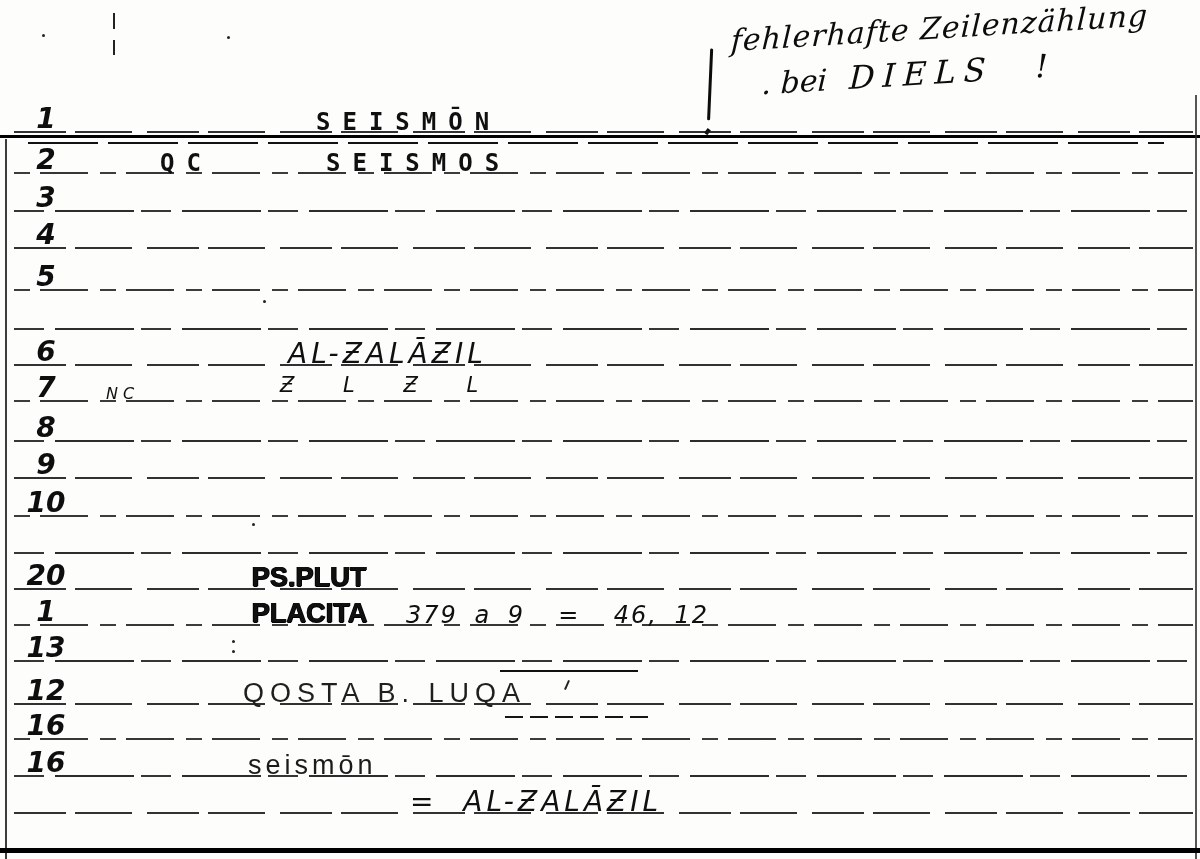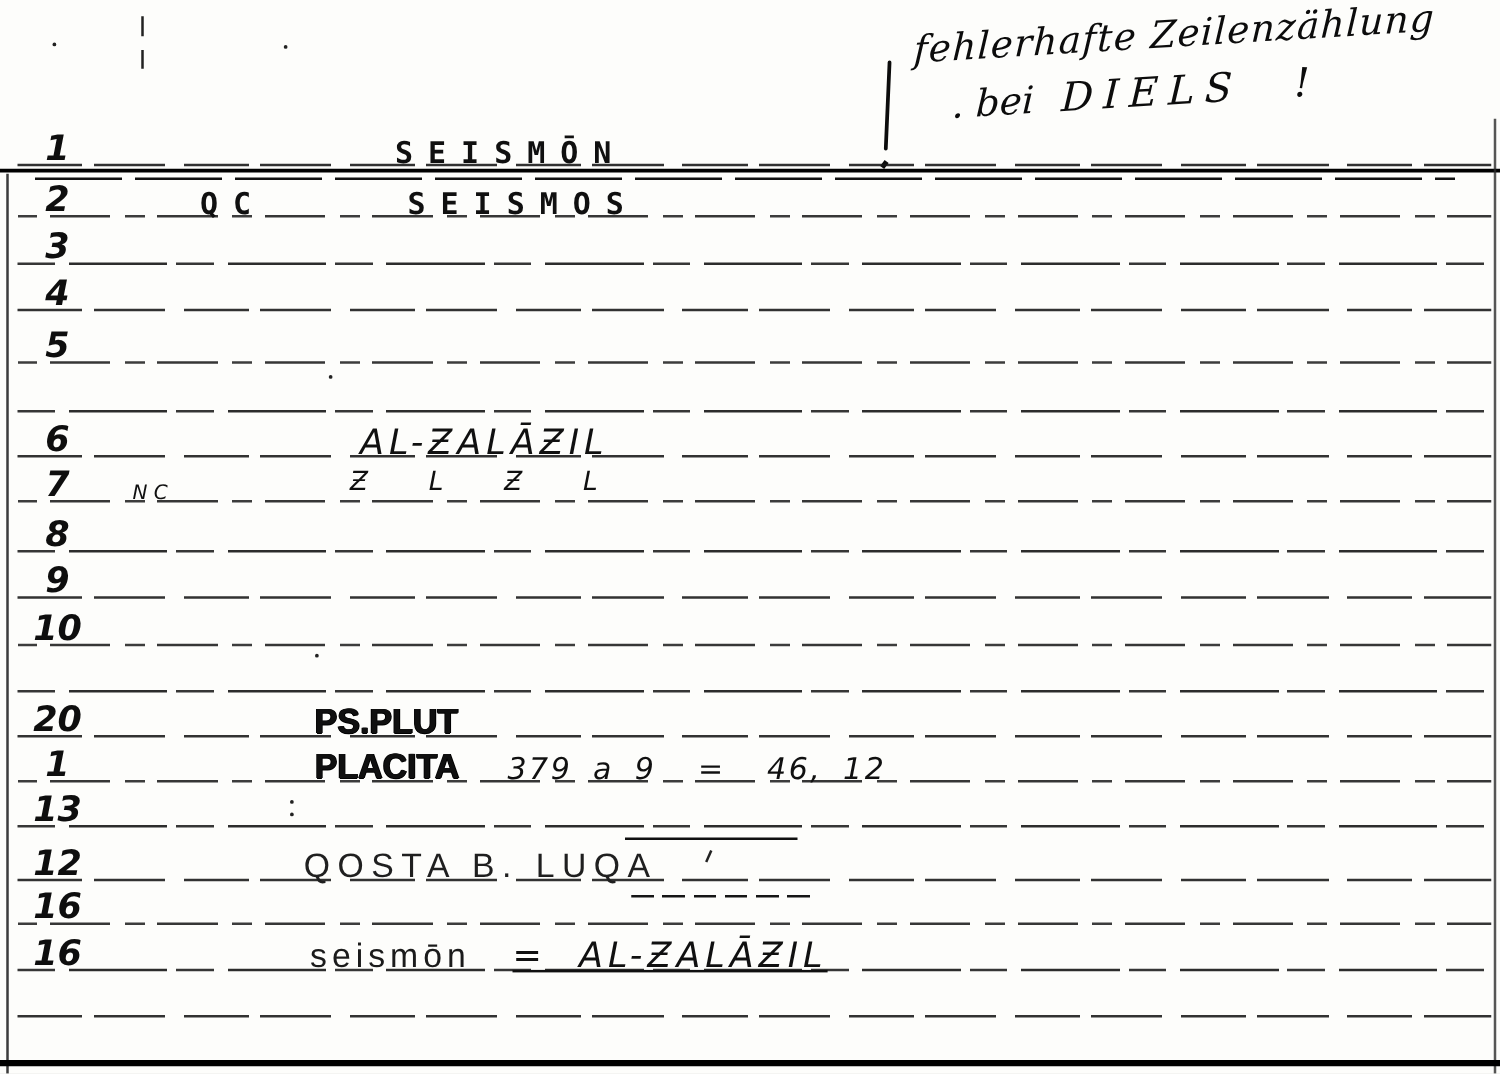--- a/index.html
+++ b/index.html
@@ -129,21 +129,21 @@
       <div class="rule dash-b" style="top: 660px;"></div>
       <div class="num" style="top: 660px;">13</div>
       <div class="rule dash-a" style="top: 703px;"></div>
       <div class="num" style="top: 703px;">12</div>
       <div class="rtext typed-caps-light" style="left: 243px; top: 703px;">QOSTA B. LUQA</div>
       <div class="rule dash-c" style="top: 738px;"></div>
       <div class="num" style="top: 738px;">16</div>
       <div class="rule dash-b" style="top: 775px;"></div>
       <div class="num" style="top: 775px;">16</div>
       <div class="rtext typed-lower" style="left: 248px; top: 775px;">seismōn</div>
-      <div class="rtext hand-caps" style="left: 410px; top: 775px; text-decoration: underline;">=  AL-ƵALĀƵIL</div>
+      <div class="rtext hand-caps" style="left: 410px; top: 812px;">=  AL-ƵALĀƵIL</div>
       <div class="rule dash-a" style="top: 812px;"></div>
       <div class="seg" style="left: 500px; top: 670px; width: 138px;"></div>
       <div class="seg dashed" style="left: 505px; top: 716px; width: 150px;"></div>
     </div>
 
   <div class="tickmark" style="left:113px;top:13px;height:16px;"></div>
   <div class="tickmark" style="left:113px;top:40px;height:15px;"></div>
   <div class="speck" style="left:42px;top:34px;width:3px;height:3px;"></div>
   <div class="speck" style="left:227px;top:36px;width:3px;height:3px;"></div>
   <div class="speck" style="left:263px;top:300px;width:3px;height:3px;"></div>

